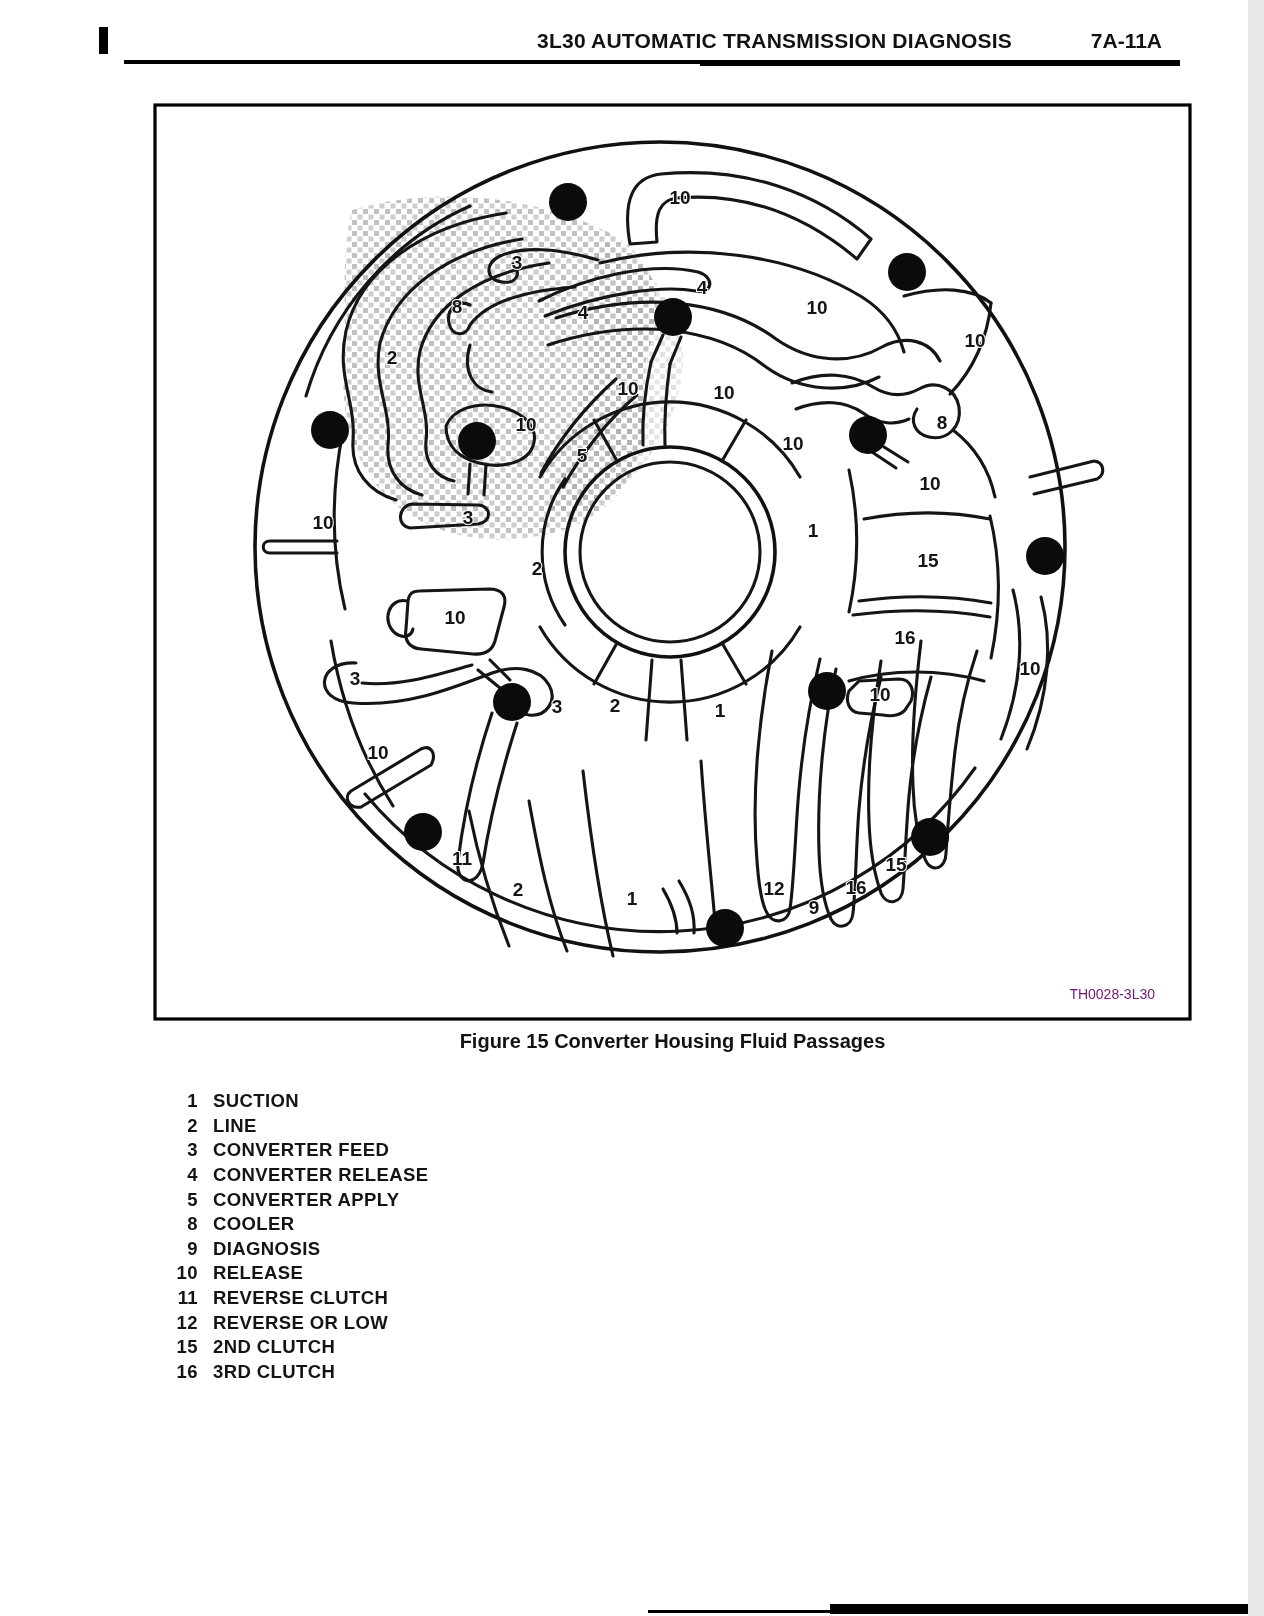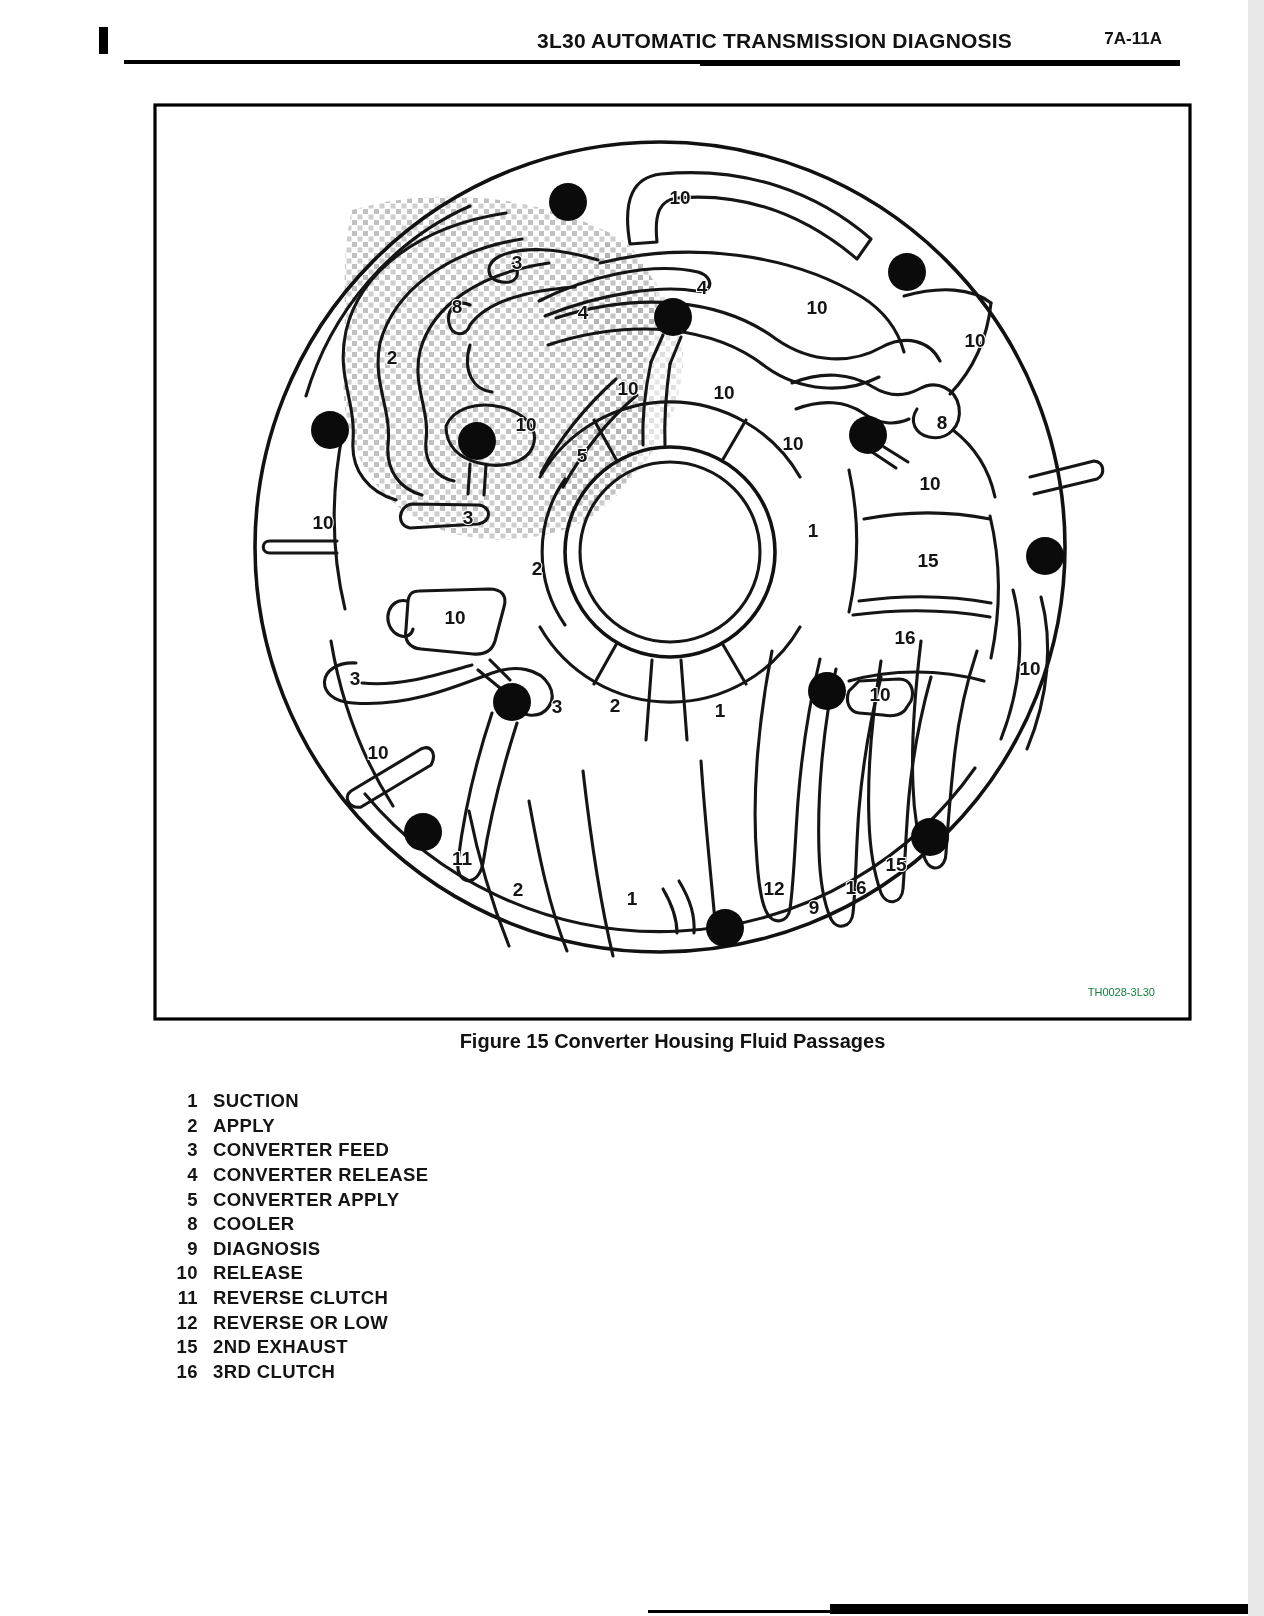--- a/index.html
+++ b/index.html
@@ -1,25 +1,25 @@
 <!DOCTYPE html>
 <html><head>
 <meta charset="utf-8">
 <style>
   html,body{margin:0;padding:0;background:#e8e8e8;}
   .page{position:relative;width:1248px;height:1616px;background:#ffffff;overflow:hidden;
         font-family:"Liberation Sans", sans-serif;color:#121212;}
   .abs{position:absolute;}
   .header-title{top:29px;right:236px;font-size:21px;font-weight:700;letter-spacing:0.2px;white-space:nowrap;}
-  .header-page{top:29px;right:86px;font-size:17px;font-weight:700;white-space:nowrap;text-align:right;}
+  .header-page{top:29px;right:86px;font-size:21px;font-weight:700;white-space:nowrap;text-align:right;}
   .header-rule{top:60px;left:124px;width:1056px;height:4px;background:#000;}
   .header-rule2{top:64px;left:700px;width:480px;height:2px;background:#000;}
   .corner-artifact{top:27px;left:99px;width:9px;height:27px;background:#000;}
   .figure-svg{top:0;left:0;width:1264px;height:1616px;}
-  .drawing-code{top:986px;left:955px;width:200px;text-align:right;font-size:11px;color:#15803d;}
+  .drawing-code{top:986px;left:955px;width:200px;text-align:right;font-size:14px;color:#701a75;}
   .caption{top:1030px;left:155px;width:1035px;text-align:center;font-size:20px;font-weight:700;}
   .legend{top:1089px;left:168px;}
   .legend-row{display:flex;align-items:center;height:24.6px;font-size:18.5px;font-weight:600;
               letter-spacing:0.4px;color:#141414;}
   .legend-num{display:inline-block;width:30px;text-align:right;margin-right:15px;}
   .bbar-thin{top:1610px;left:648px;width:616px;height:3px;background:#000;}
   .bbar-thick{top:1604px;left:830px;width:434px;height:10px;background:#000;}
   
   .outline{fill:none;stroke:#151515;stroke-width:3.1;stroke-linecap:round;stroke-linejoin:round;}
   .outline-bold{fill:none;stroke:#111;stroke-width:3.6;stroke-linecap:round;stroke-linejoin:round;}
@@ -201,21 +201,21 @@
   <div class="abs drawing-code">TH0028-3L30</div>
   <div class="abs caption">Figure 15 Converter Housing Fluid Passages</div>
 
   <div class="abs legend">
       <div class="legend-row">
         <span class="legend-num">1</span>
         <span>SUCTION</span>
       </div>
       <div class="legend-row">
         <span class="legend-num">2</span>
-        <span>APPLY</span>
+        <span>LINE</span>
       </div>
       <div class="legend-row">
         <span class="legend-num">3</span>
         <span>CONVERTER FEED</span>
       </div>
       <div class="legend-row">
         <span class="legend-num">4</span>
         <span>CONVERTER RELEASE</span>
       </div>
       <div class="legend-row">
@@ -237,21 +237,21 @@
       <div class="legend-row">
         <span class="legend-num">11</span>
         <span>REVERSE CLUTCH</span>
       </div>
       <div class="legend-row">
         <span class="legend-num">12</span>
         <span>REVERSE OR LOW</span>
       </div>
       <div class="legend-row">
         <span class="legend-num">15</span>
-        <span>2ND EXHAUST</span>
+        <span>2ND CLUTCH</span>
       </div>
       <div class="legend-row">
         <span class="legend-num">16</span>
         <span>3RD CLUTCH</span>
       </div>
     </div>
 
   <div class="abs bbar-thin"></div>
   <div class="abs bbar-thick"></div>
 </div>

